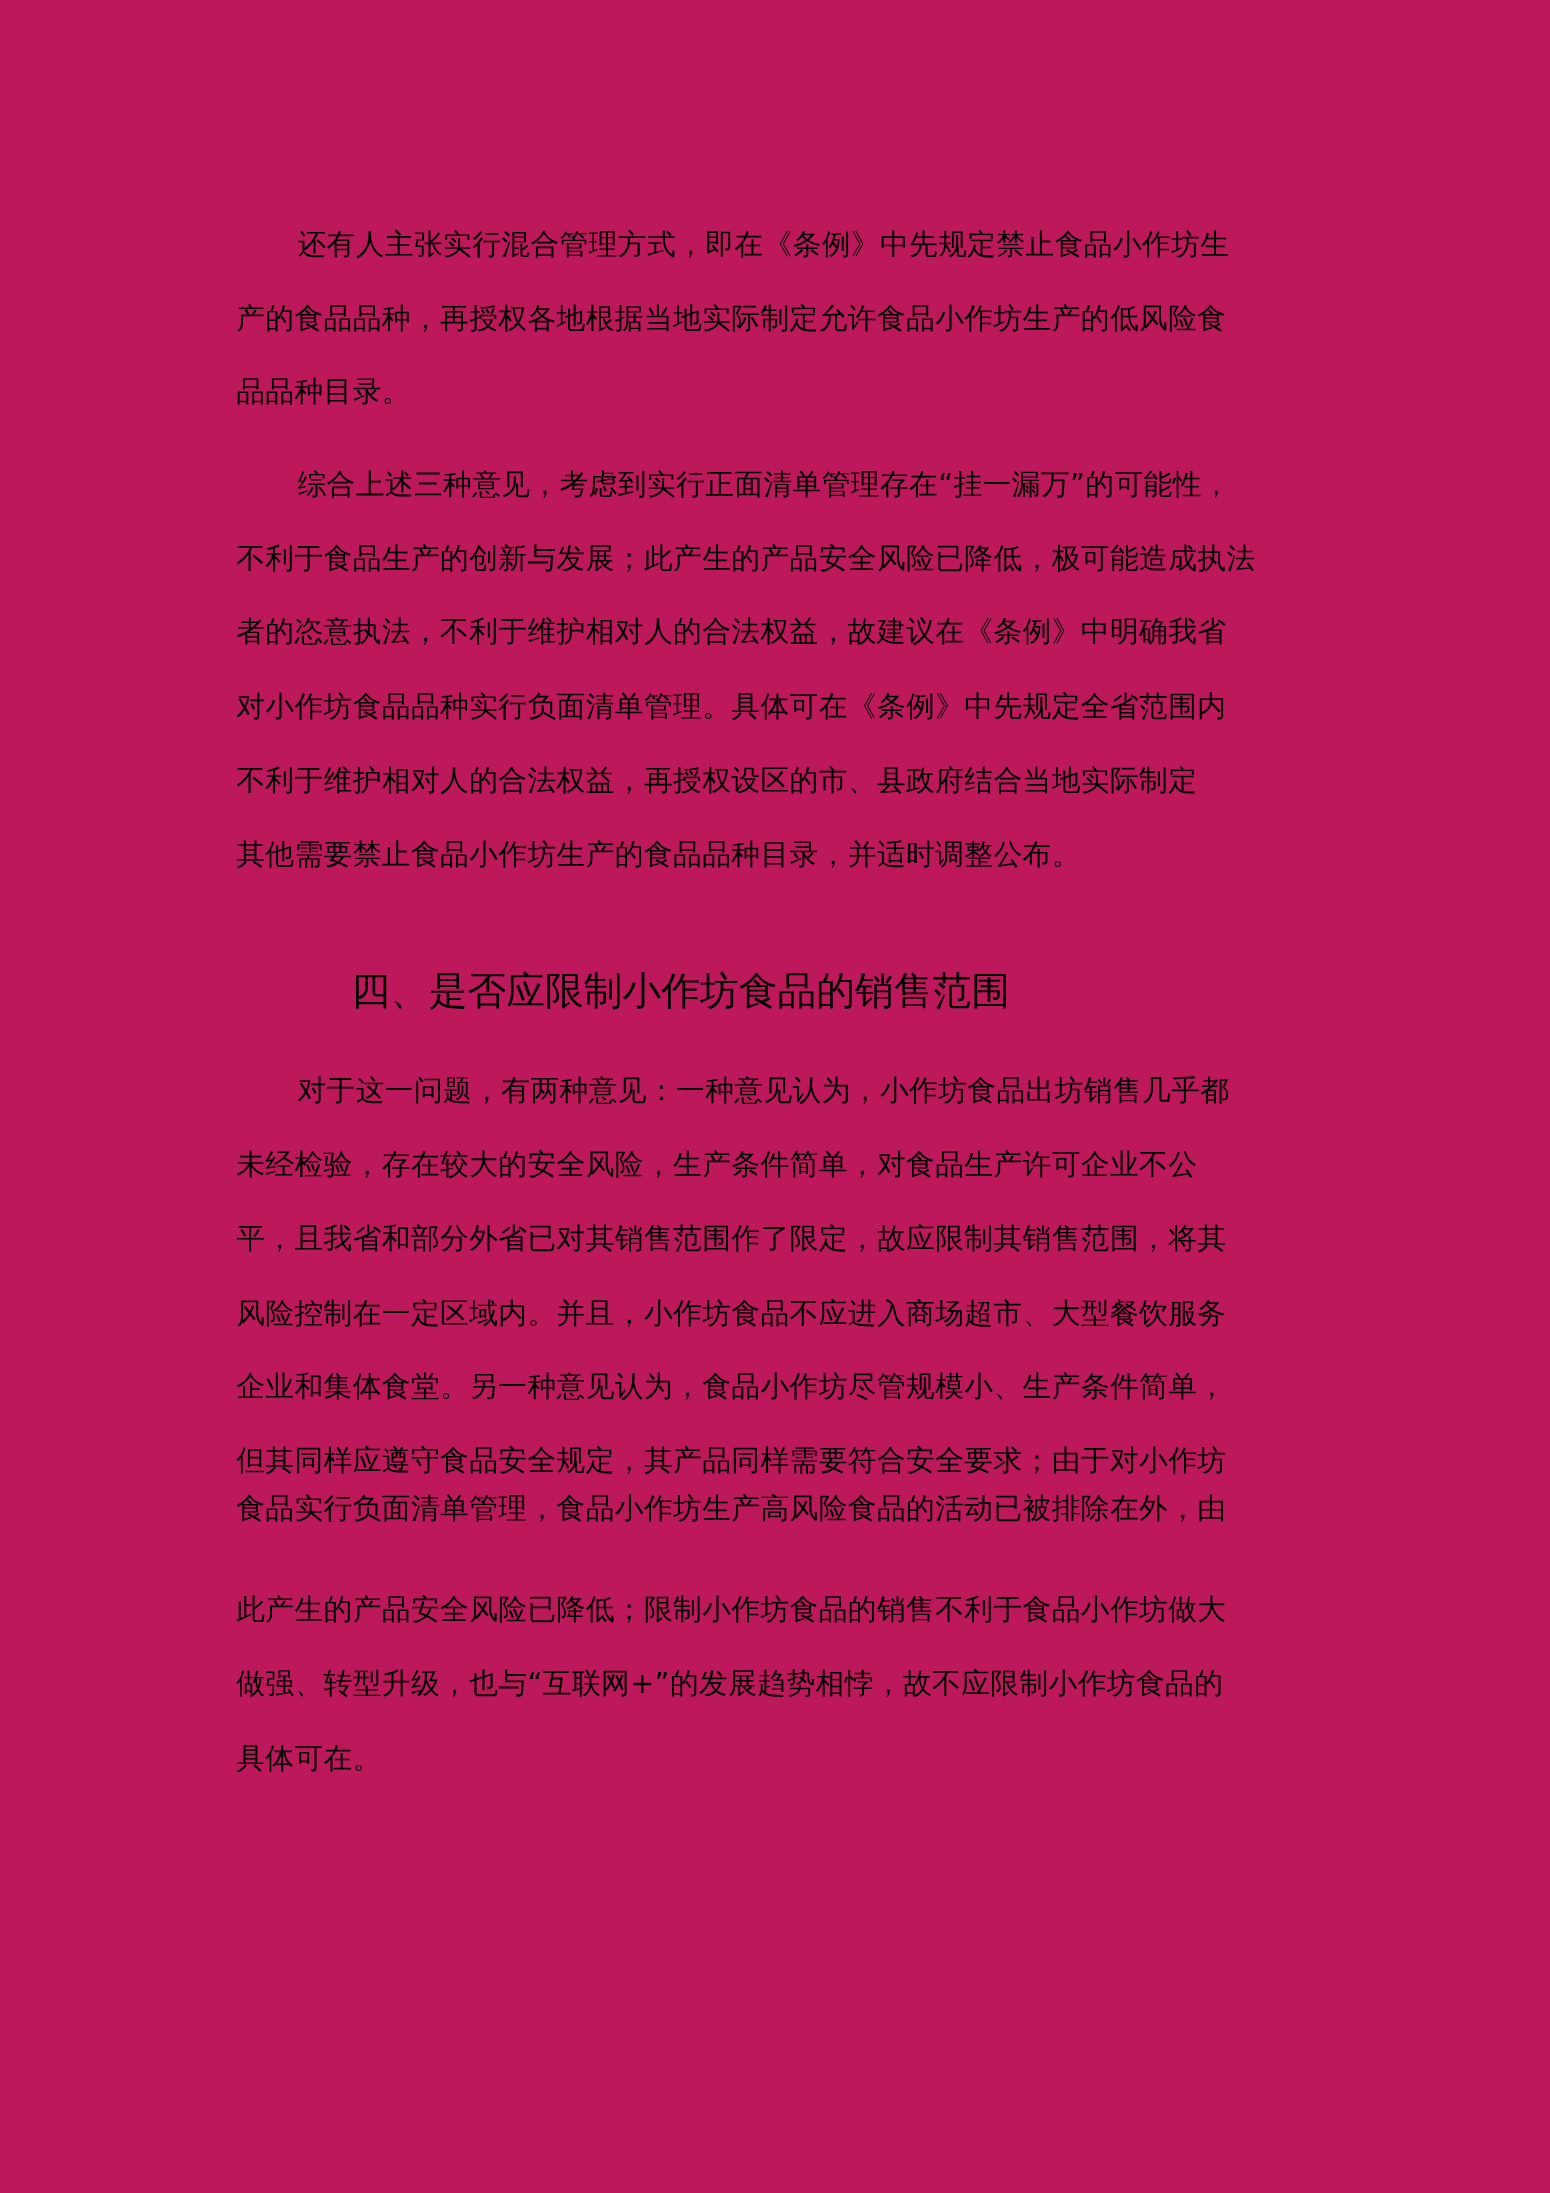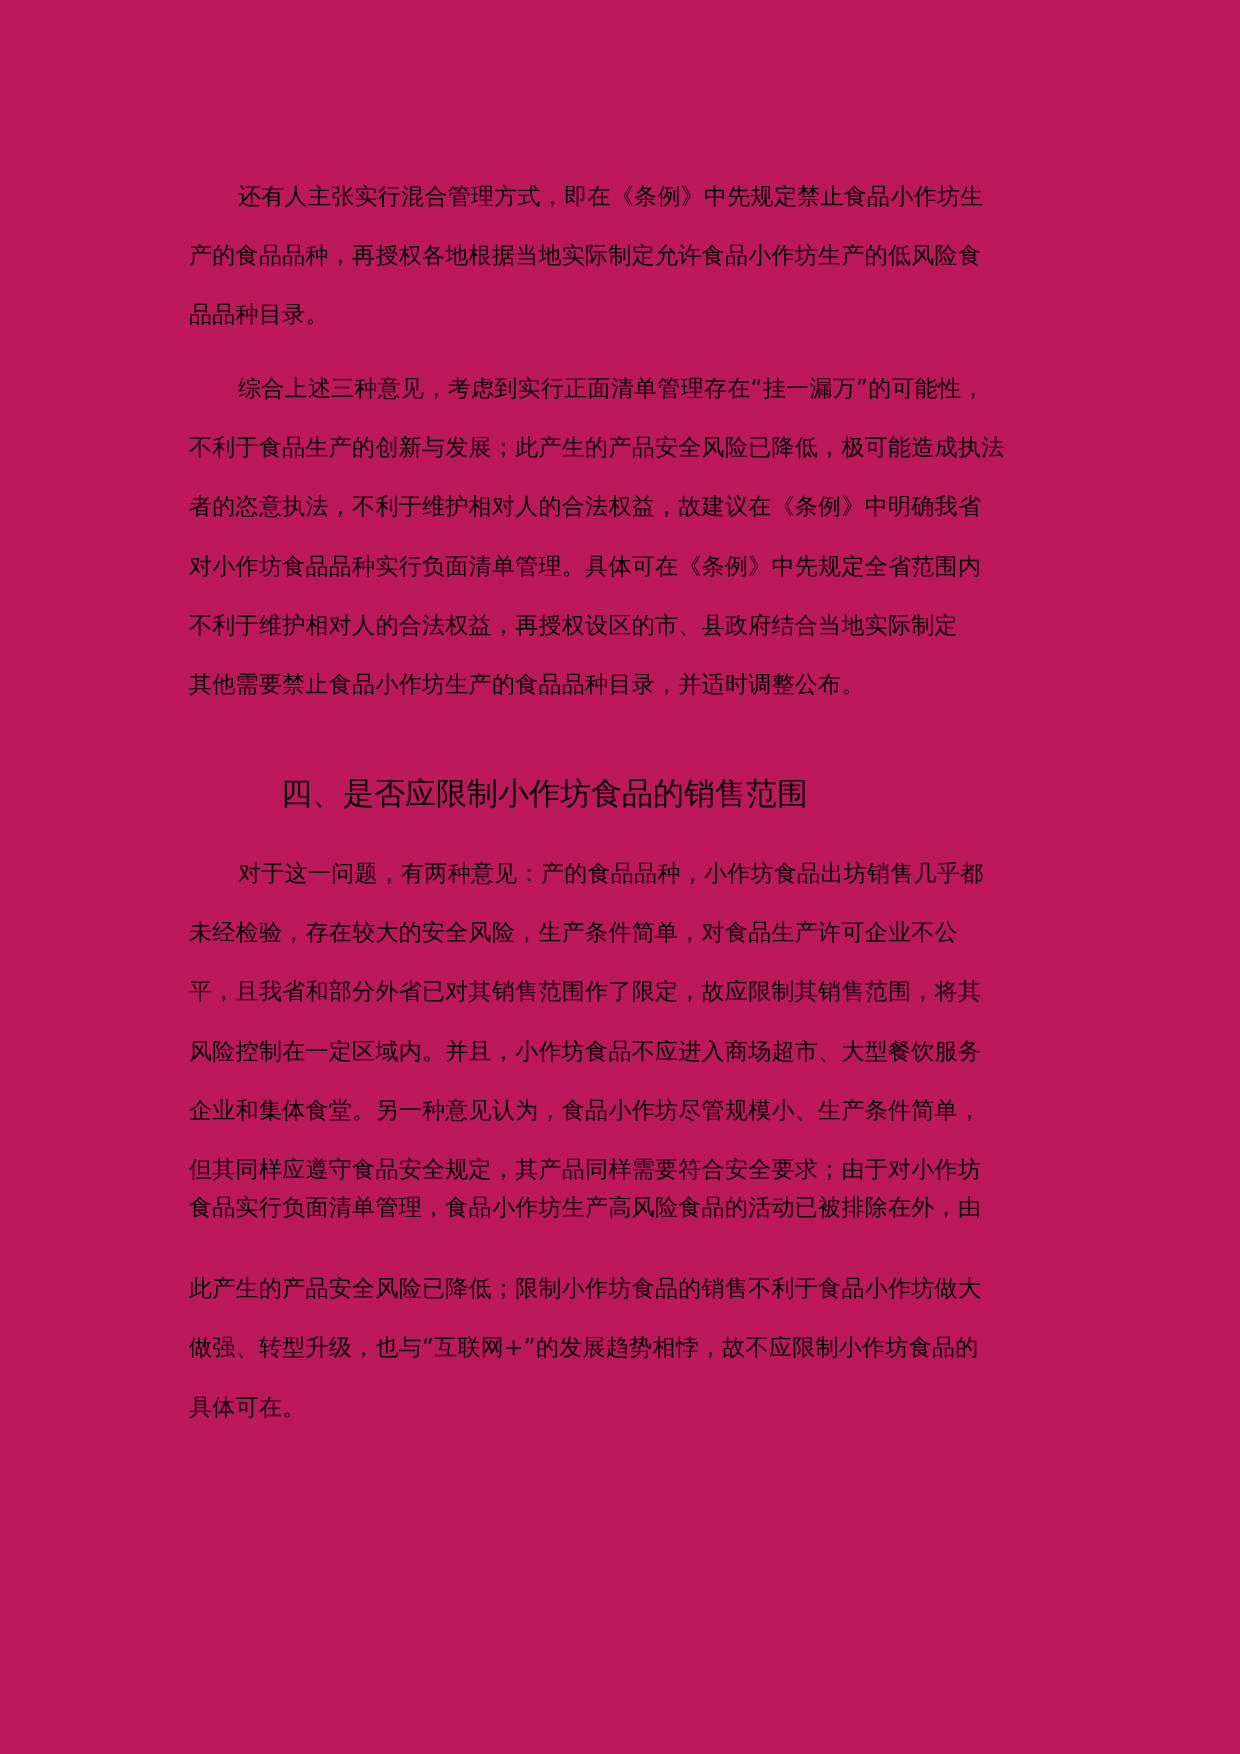--- a/index.html
+++ b/index.html
@@ -27,21 +27,21 @@
     <div class="line" style="top:432px">不利于食品生产的创新与发展；此产生的产品安全风险已降低，极可能造成执法</div>
     <div class="line" style="top:491px">者的恣意执法，不利于维护相对人的合法权益，故建议在《条例》中明确我省</div>
     <div class="line" style="top:551px">对小作坊食品品种实行负面清单管理。具体可在《条例》中先规定全省范围内</div>
     <div class="line" style="top:610px">不利于维护相对人的合法权益，再授权设区的市、县政府结合当地实际制定</div>
     <div class="line" style="top:669px">其他需要禁止食品小作坊生产的食品品种目录，并适时调整公布。</div>
   </div>
 
   <div class="heading" style="top:773px">四、是否应限制小作坊食品的销售范围</div>
 
   <div>
-    <div class="line indent" style="top:858px">对于这一问题，有两种意见：产的食品品种，小作坊食品出坊销售几乎都</div>
+    <div class="line indent" style="top:858px">对于这一问题，有两种意见：一种意见认为，小作坊食品出坊销售几乎都</div>
     <div class="line" style="top:917px">未经检验，存在较大的安全风险，生产条件简单，对食品生产许可企业不公</div>
     <div class="line" style="top:976px">平，且我省和部分外省已对其销售范围作了限定，故应限制其销售范围，将其</div>
     <div class="line" style="top:1036px">风险控制在一定区域内。并且，小作坊食品不应进入商场超市、大型餐饮服务</div>
     <div class="line" style="top:1095px">企业和集体食堂。另一种意见认为，食品小作坊尽管规模小、生产条件简单，</div>
     <div class="line" style="top:1154px">但其同样应遵守食品安全规定，其产品同样需要符合安全要求；由于对小作坊</div>
     <div class="line" style="top:1192px">食品实行负面清单管理，食品小作坊生产高风险食品的活动已被排除在外，由</div>
     <div class="line" style="top:1273px">此产生的产品安全风险已降低；限制小作坊食品的销售不利于食品小作坊做大</div>
     <div class="line" style="top:1332px">做强、转型升级，也与“互联网+”的发展趋势相悖，故不应限制小作坊食品的</div>
     <div class="line" style="top:1392px">具体可在。</div>
   </div>

